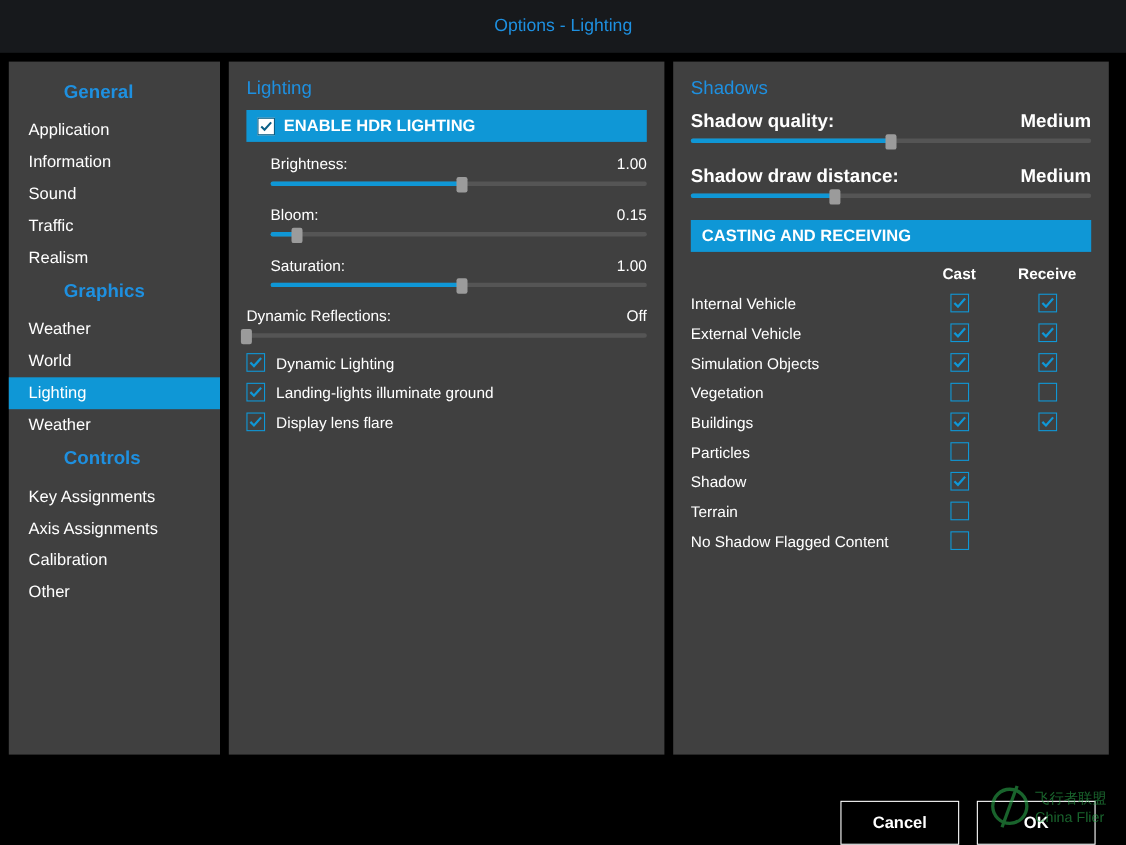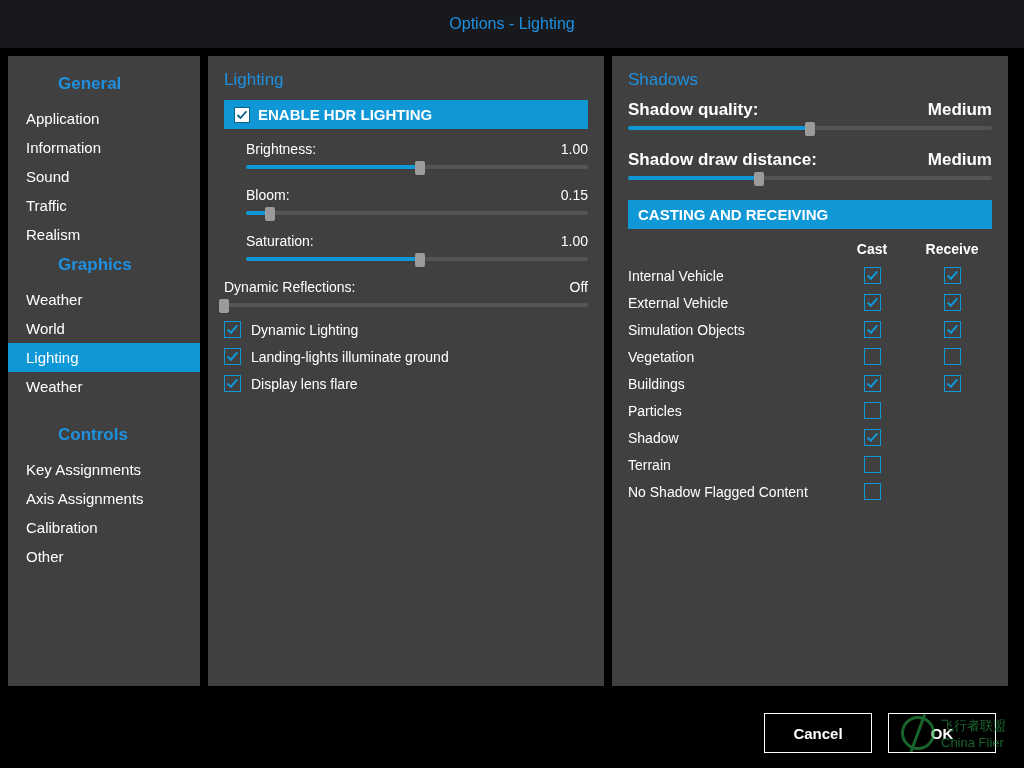--- a/index.html
+++ b/index.html
@@ -29,21 +29,21 @@
 .cb2 { width:17px; height:17px; border:1px solid #0f97d6; display:flex; align-items:center; justify-content:center; cursor:pointer; }
 .cb2 svg { width:13px; height:13px; }
 .shadowline { display:flex; justify-content:space-between; font-size:17px; font-weight:700; margin-top:6px;text-align:center; }
 .mt { margin-top:16px; }
 .thead { display:flex; font-weight:700; font-size:14px; margin-top:12px; }
 .thead .lbl { flex:1; }
 .thead .col { width:80px; text-align:center; }
 .trow { display:flex; align-items:center; font-size:14px; margin-top:10px; }
 .trow .lbl { flex:1; }
 .trow .col { width:80px; display:flex; justify-content:center; }
-.footer { position:absolute; bottom:0; left:0; right:0; height:70px; display:flex; justify-content:flex-end; align-items:center; gap:16px; padding-right:28px; }
+.footer { position:absolute; bottom:0; left:0; right:0; height:70px; display:flex; justify-content:flex-end; align-items:flex-end; gap:16px; padding-right:28px; }
 .btn { border:1px solid #fff; background:transparent; color:#fff; font-weight:700; font-size:15px; width:108px; height:40px; cursor:pointer; }
 .watermark { position:absolute; right:18px; bottom:18px; color:#2aa54a; font-size:13px; opacity:.6; display:flex; align-items:center; gap:6px; pointer-events:none; }
 .watermark .ring { width:34px; height:34px; border:3px solid #2aa54a; border-radius:50%; position:relative; }
 .watermark .ring::after { content:""; position:absolute; left:12px; top:-4px; width:10px; height:40px; border-left:3px solid #2aa54a; transform:rotate(20deg); }
 </style>
 </head>
 <body>
 
 <div class="header">
   <span>Options - Lighting</span>
@@ -58,21 +58,21 @@
     <div class="nav-item">Sound</div>
     <div class="nav-item">Traffic</div>
     <div class="nav-item">Realism</div>
 
     <div class="section-head" style="">Graphics</div>
     <div class="nav-item">Weather</div>
     <div class="nav-item">World</div>
     <div class="nav-item active">Lighting</div>
     <div class="nav-item">Weather</div>
 
-    <div class="section-head" style="margin-top:18px">Controls</div>
+    <div class="section-head" style="">Controls</div>
     <div class="nav-item">Key Assignments</div>
     <div class="nav-item">Axis Assignments</div>
     <div class="nav-item">Calibration</div>
     <div class="nav-item">Other</div>
   </div>
 
   <div class="panel mid">
     <div class="subhd">Lighting</div>
     <div class="bar-label">
       <span class="cb">

